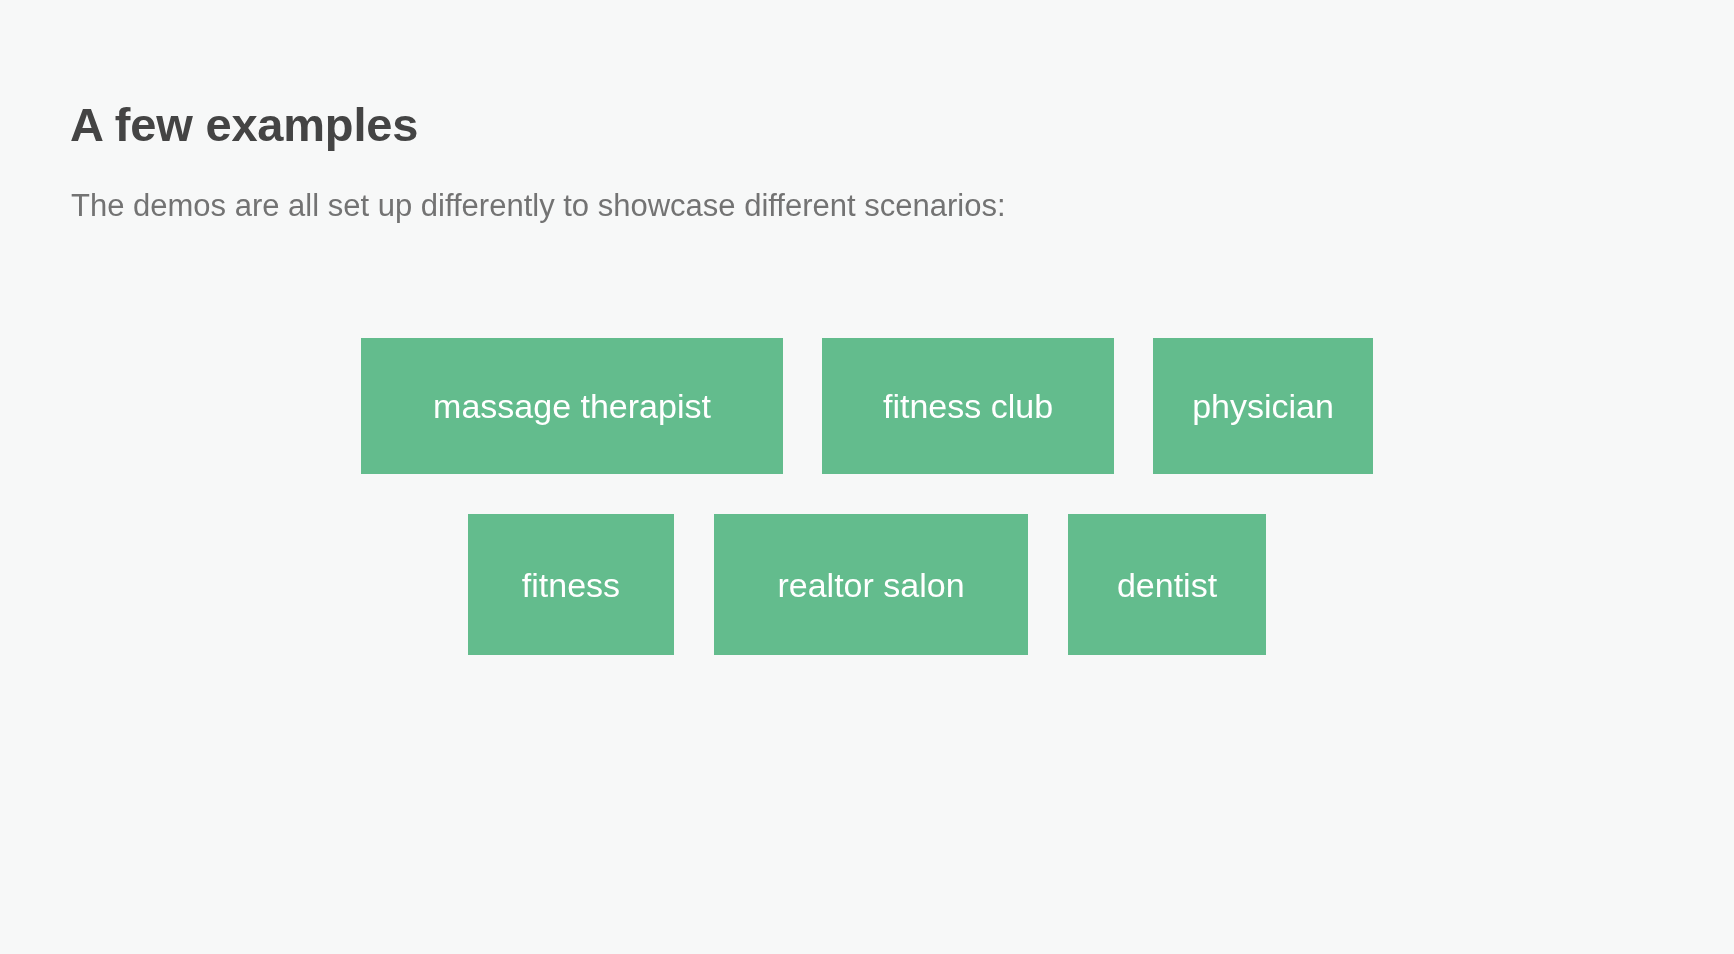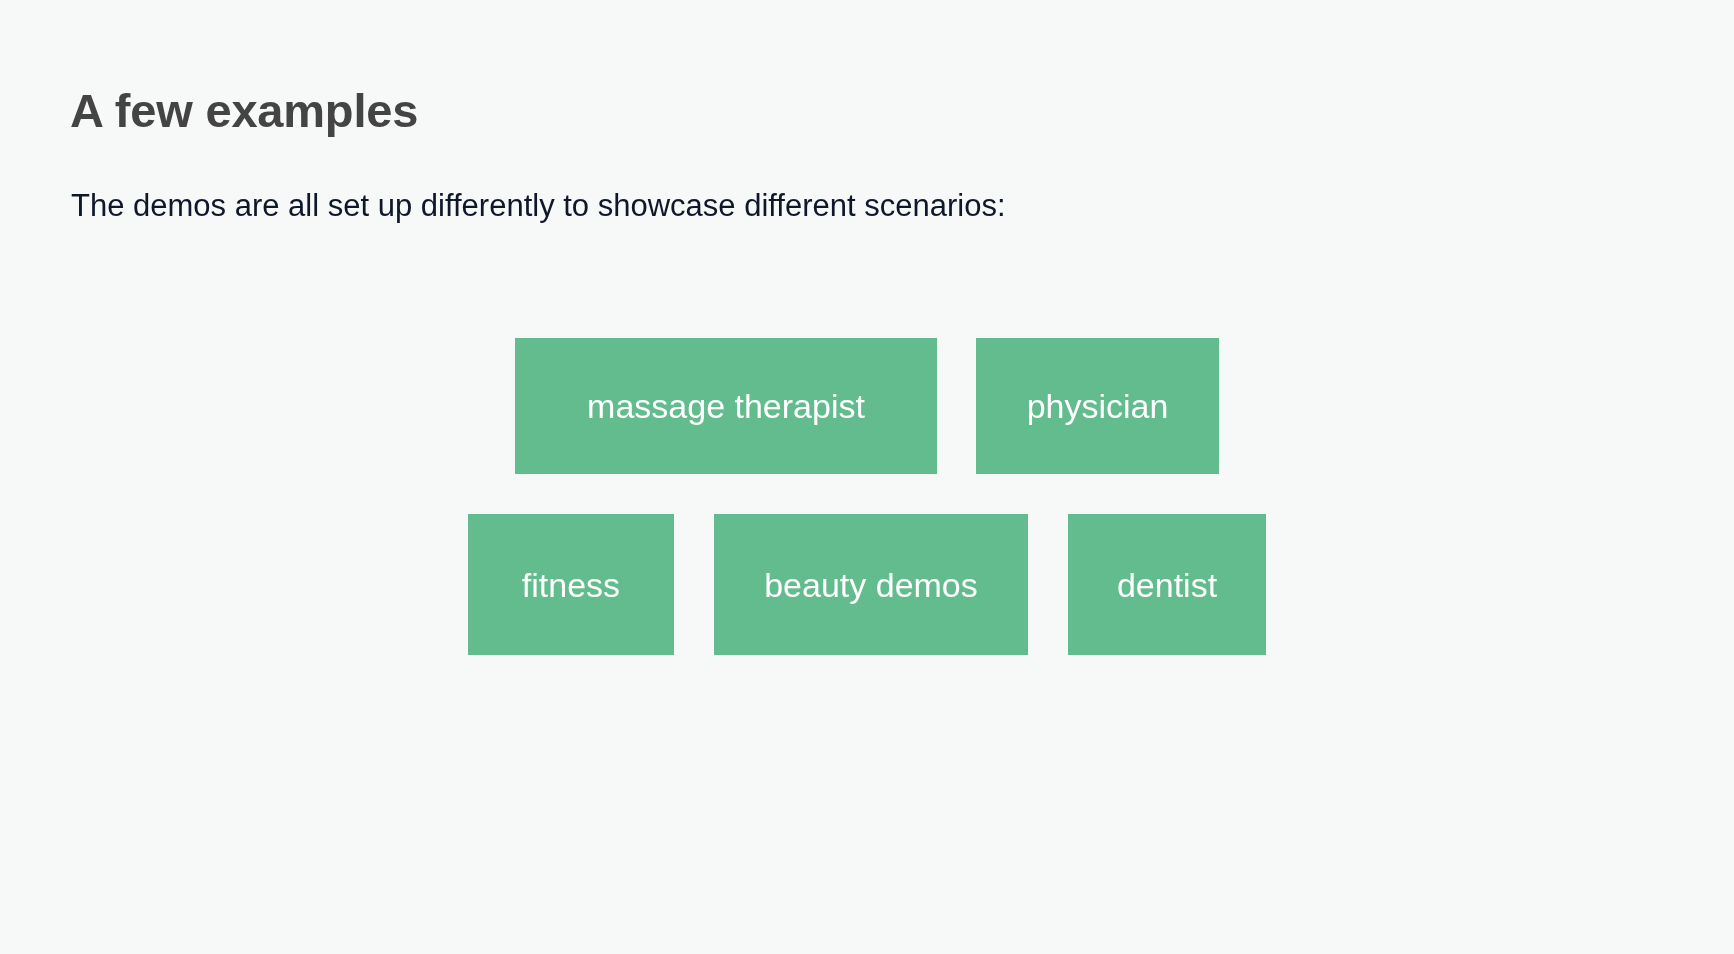--- a/index.html
+++ b/index.html
@@ -17,37 +17,37 @@
   }
   .page {
     position: relative;
     width: 1734px;
     height: 954px;
     box-sizing: border-box;
   }
   .page-title {
     position: absolute;
     left: 70px;
-    top: 84px;
+    top: 98px;
     margin: 0;
     font-size: 47px;
     font-weight: 700;
     letter-spacing: -0.2px;
     color: #444444;
     line-height: 1.15;
     white-space: nowrap;
   }
   .page-subtitle {
     position: absolute;
     left: 71px;
     top: 186px;
     margin: 0;
     font-size: 31px;
     font-weight: 400;
-    color: #0f172a;
+    color: #737373;
     line-height: 1.3;
     white-space: nowrap;
   }
   .tile-grid {
     position: absolute;
     left: 0;
     top: 338px;
     width: 1734px;
   }
   .tile-row {
@@ -93,24 +93,25 @@
 <div class="page">
 
   <h1 class="page-title">A few examples</h1>
 
   <p class="page-subtitle">The demos are all set up differently to showcase different scenarios:</p>
 
   <div class="tile-grid">
 
     <div class="tile-row row-1">
       <a class="tile" style="width:422px">massage therapist</a>
-      <a class="tile" style="width:243px">physician</a>
+      <a class="tile" style="width:292px">fitness club</a>
+      <a class="tile" style="width:220px">physician</a>
     </div>
 
     <div class="tile-row row-2">
       <a class="tile" style="width:206px">fitness</a>
-      <a class="tile" style="width:314px">beauty demos</a>
+      <a class="tile" style="width:314px">realtor salon</a>
       <a class="tile" style="width:198px">dentist</a>
     </div>
 
   </div>
 
 </div>
 
 </body></html>

